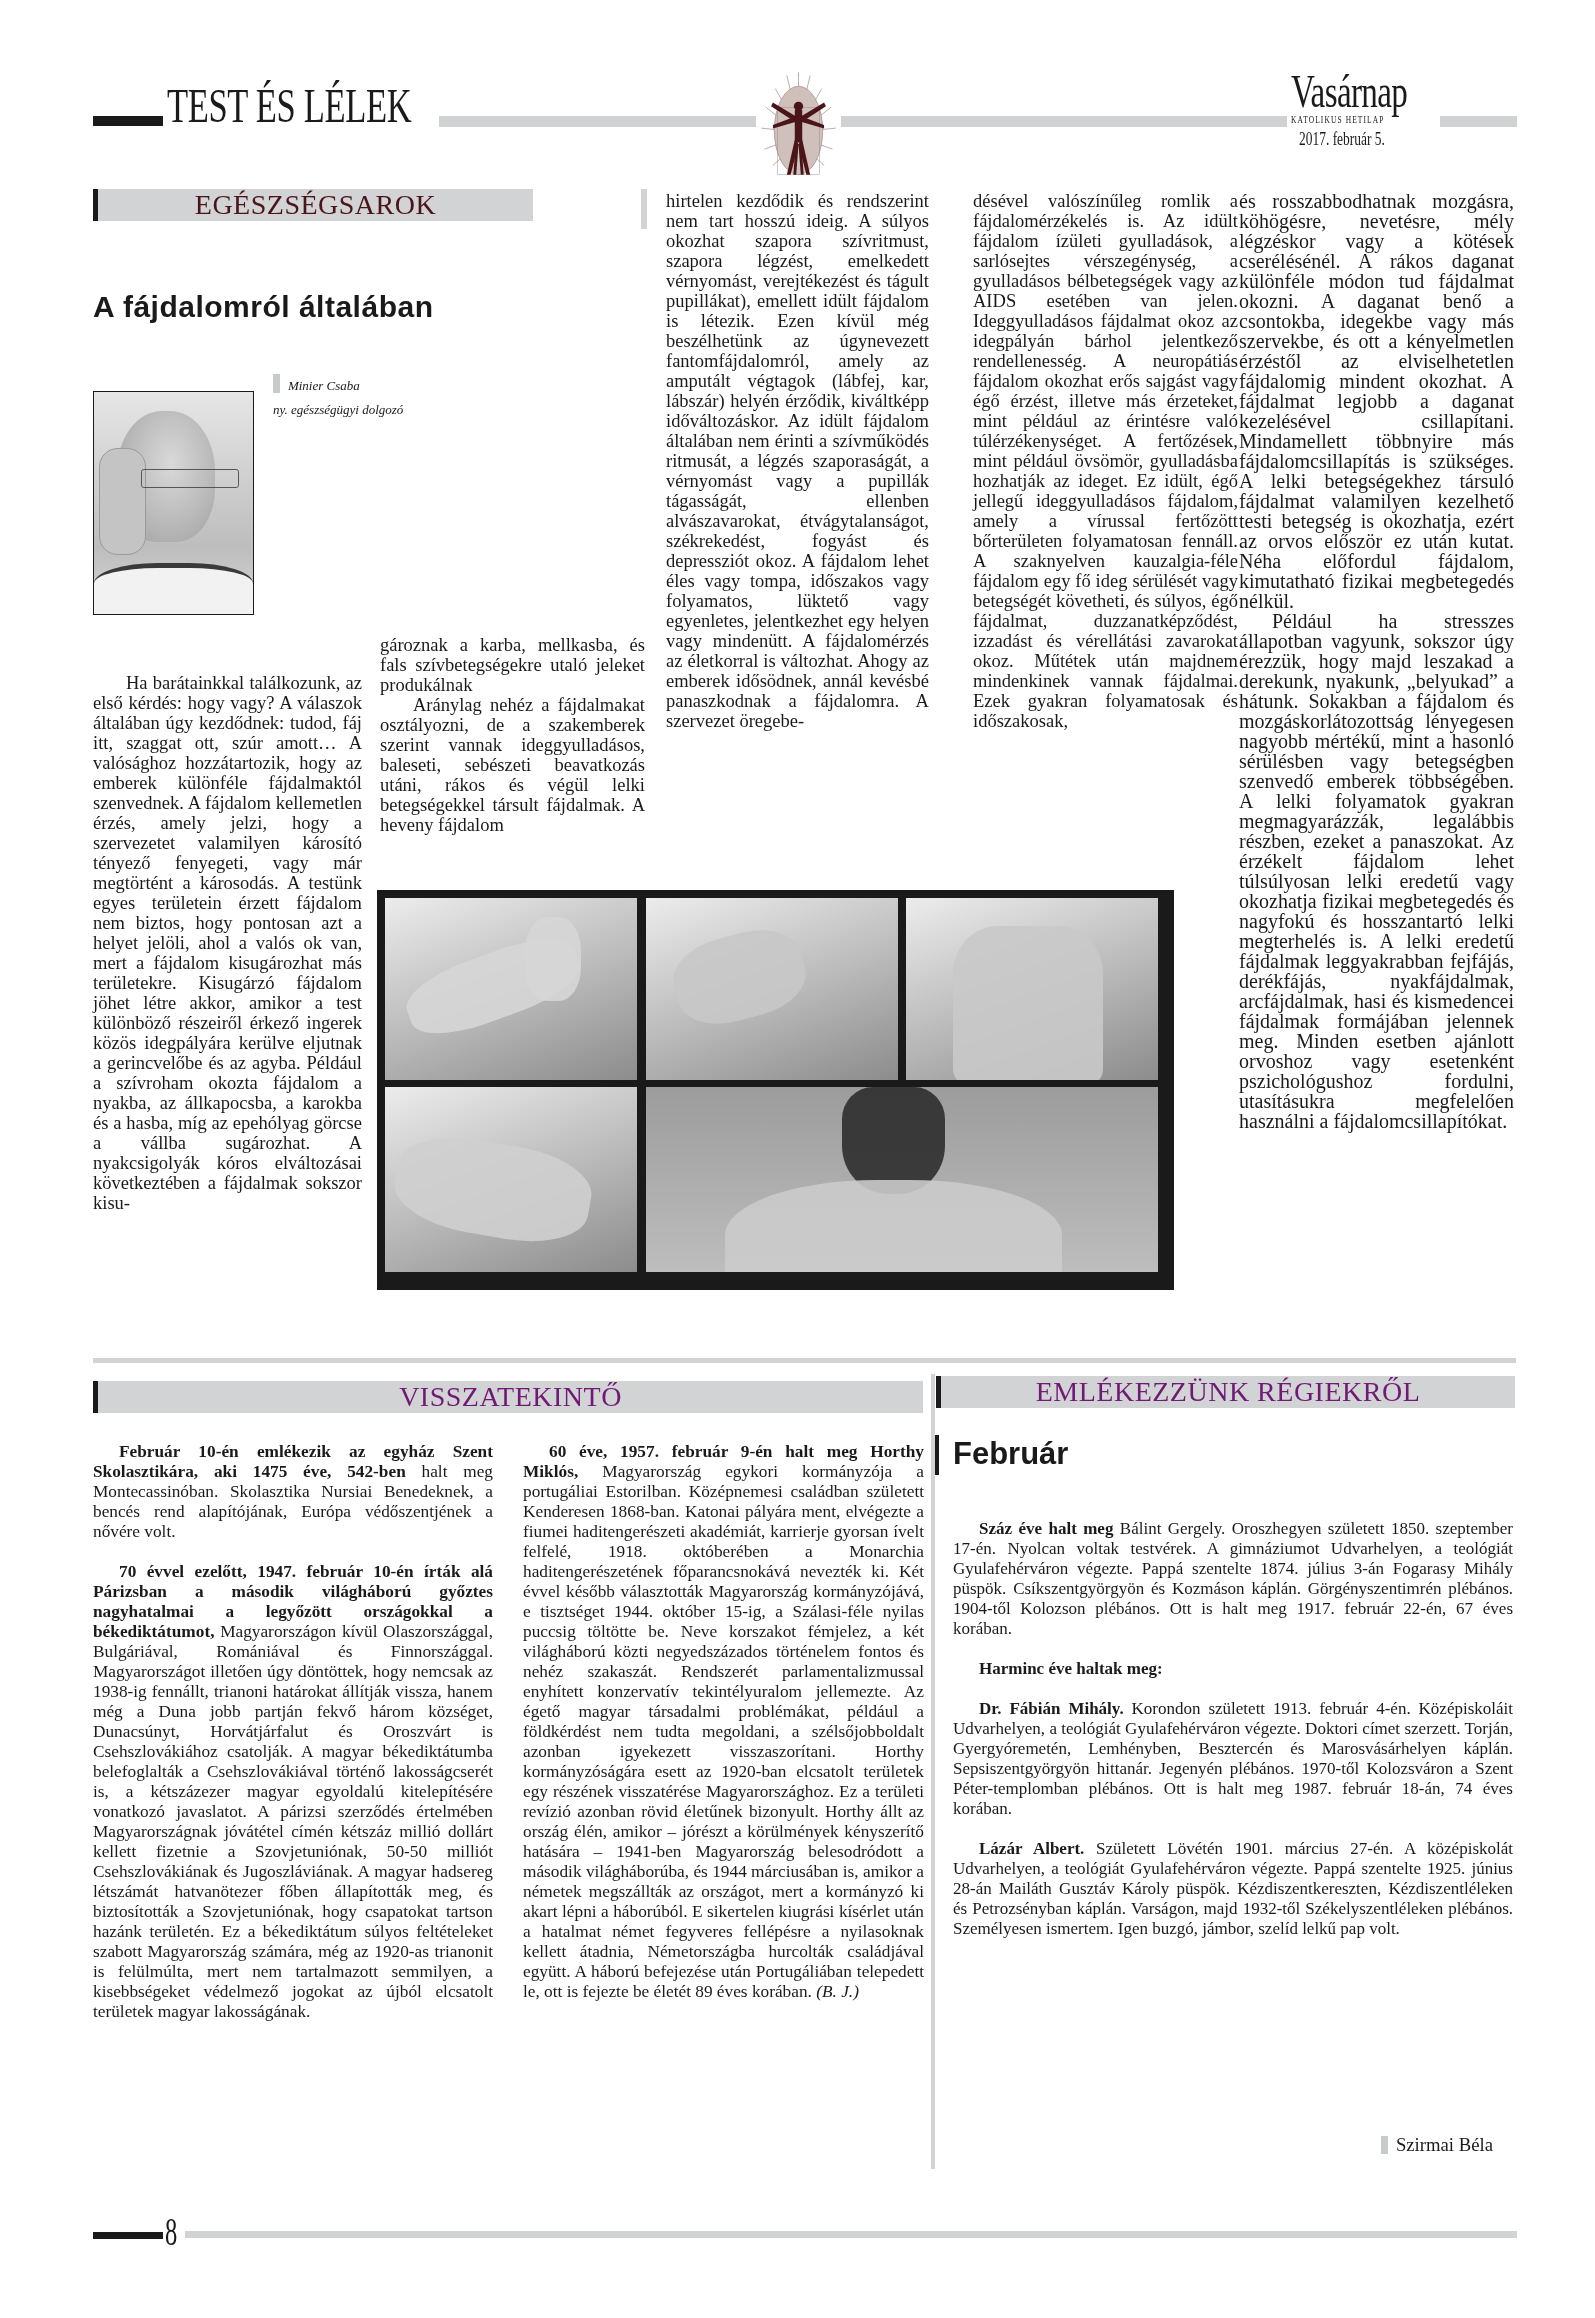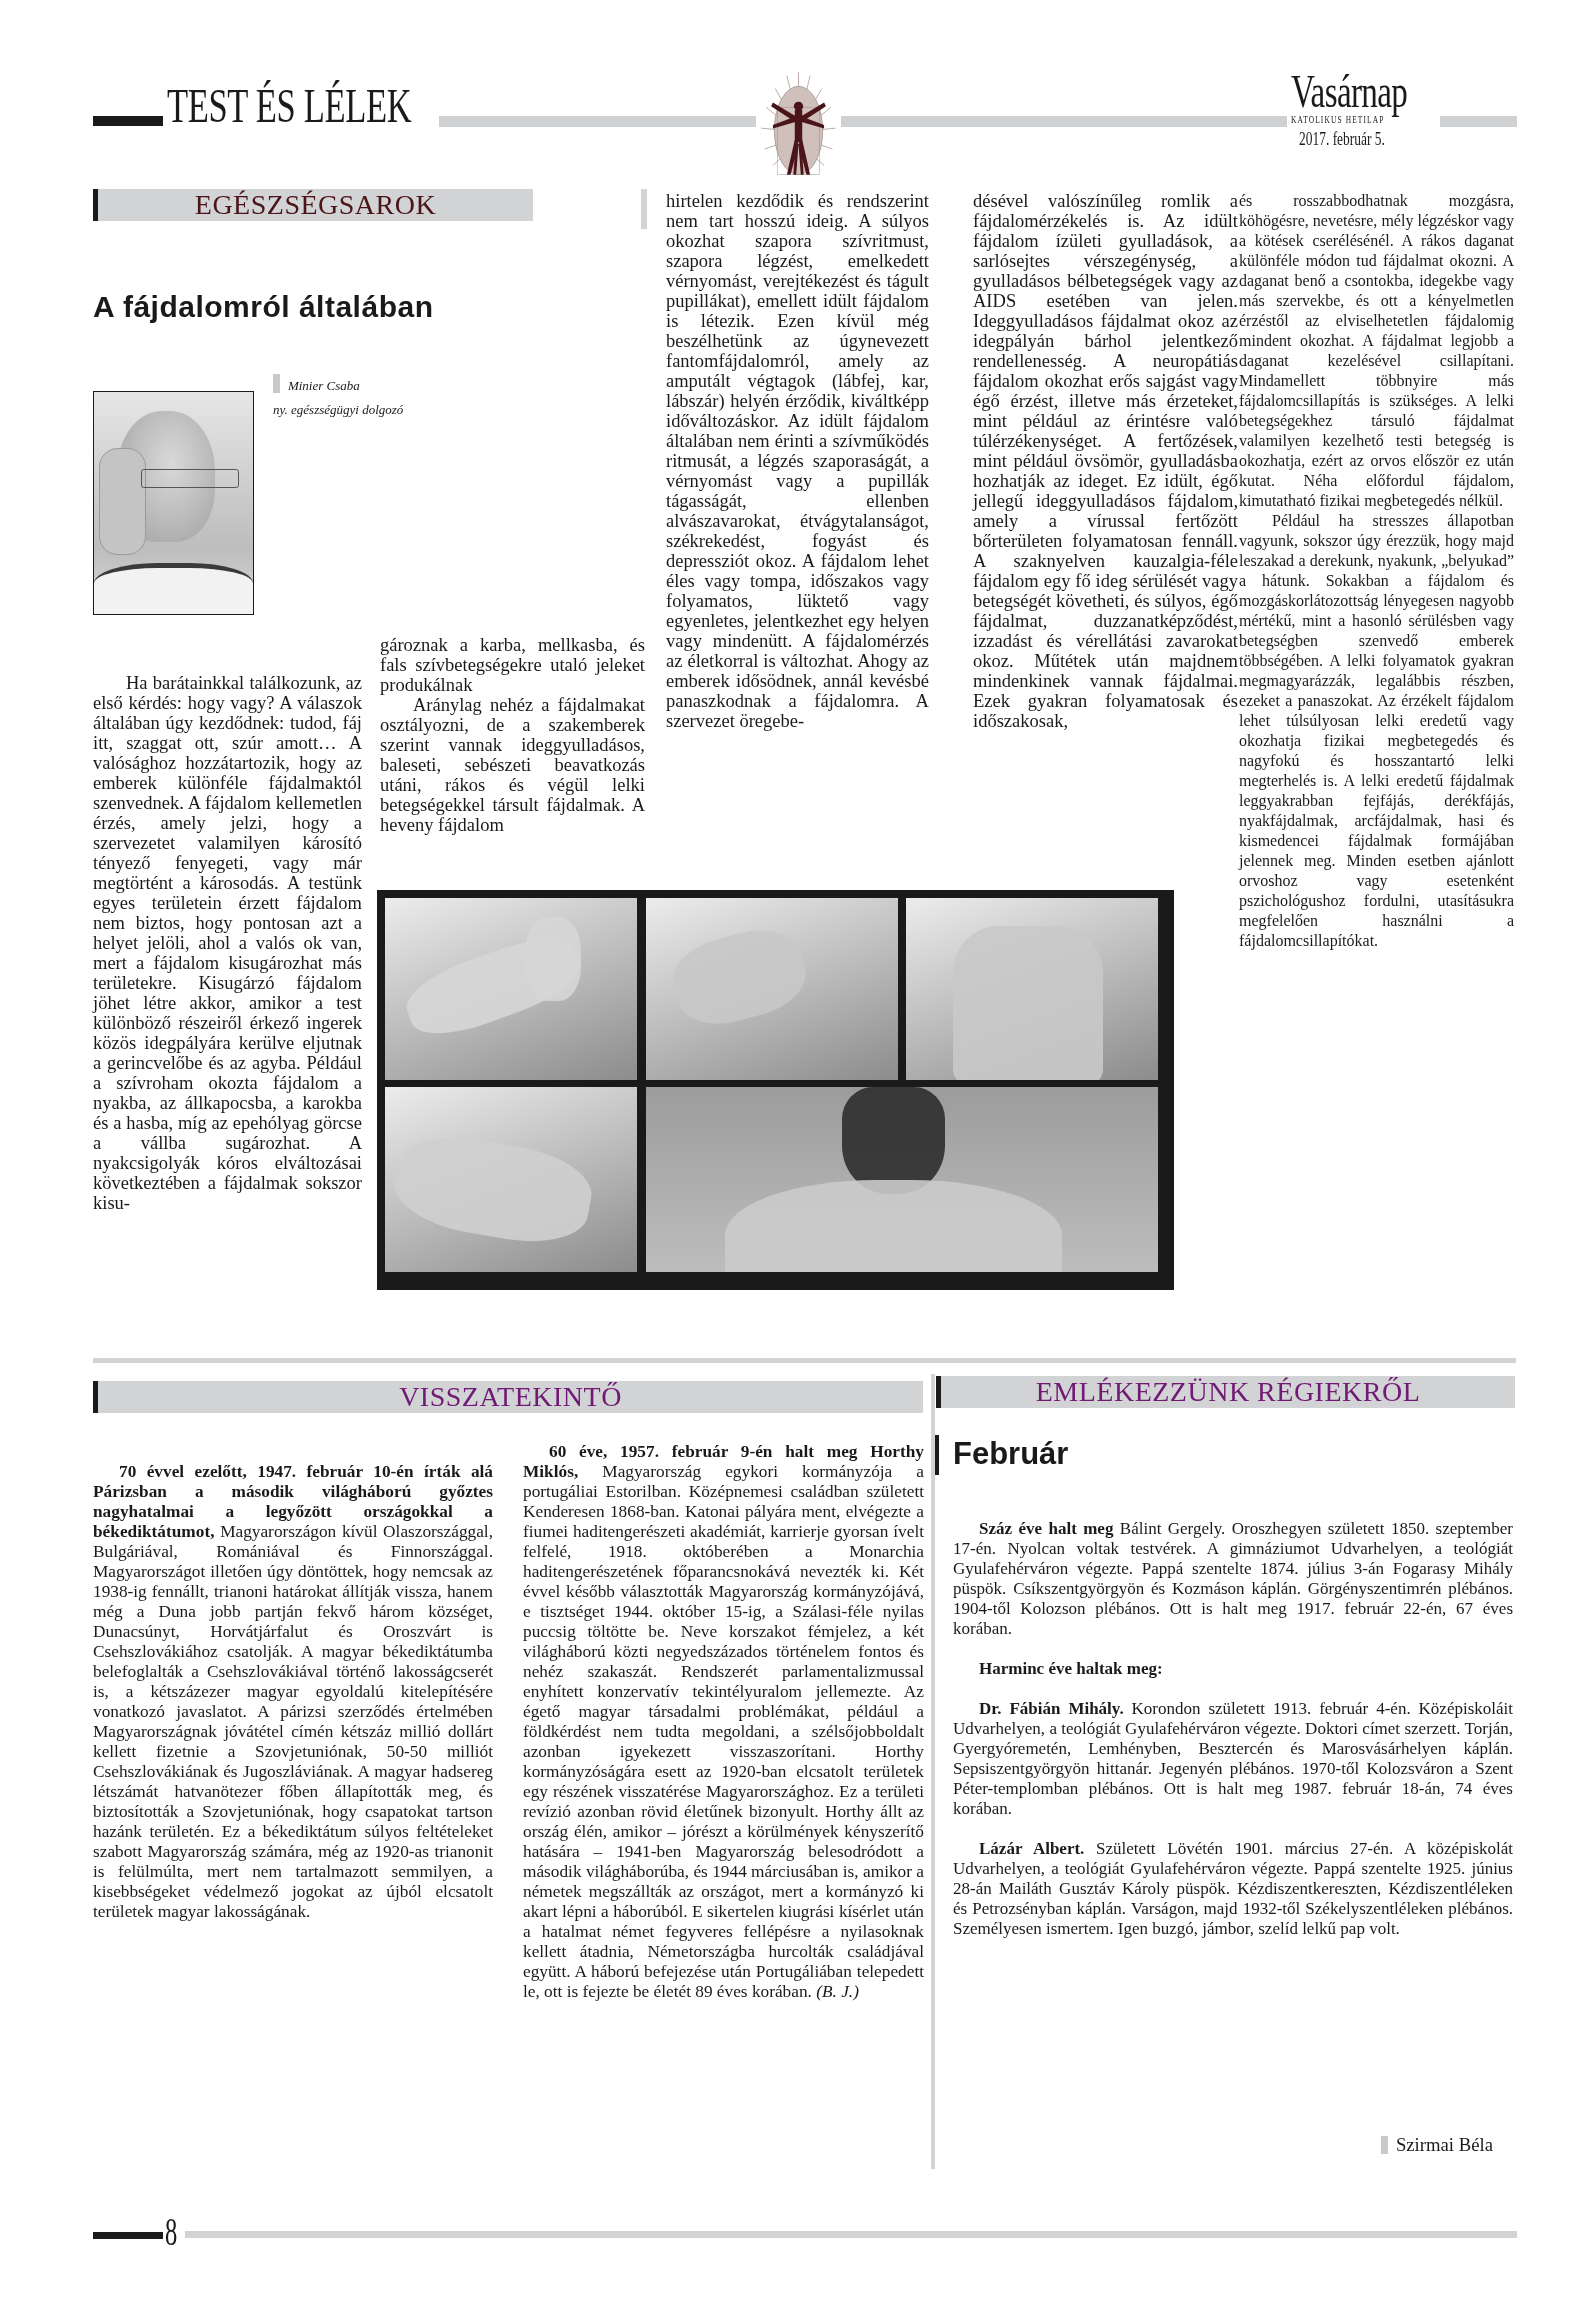--- a/index.html
+++ b/index.html
@@ -28,21 +28,21 @@
   .portrait .glasses { position: absolute; left: 47px; top: 77px; width: 98px; height: 18.7px; border: 1.9px solid #555; border-radius: 2.8px; }
   .portrait .hand { position: absolute; left: 4.7px; top: 56px; width: 47px; height: 107px; border-radius: 18.7px; background: #c4c4c4; border: 0.9px solid #9a9a9a; }
   .portrait .shirt { position: absolute; left: 0; bottom: 0; width: 100%; height: 51px; background: #f2f2f2; border-top: 5.6px solid #3a3a3a; border-radius: 40% 40% 0 0; }
 
   .byline { position: absolute; left: 273px; top: 374px; font-size: 13px; line-height: 24px; font-style: italic; }
   .byline .mark { display: inline-block; width: 6.5px; height: 18.7px; background: #c8c9cb; vertical-align: -2.8px; margin-right: 8.4px; }
 
   .col { position: absolute; font-size: 18.5px; line-height: 20px; text-align: justify; hyphens: manual; }
   .col p { text-indent: 0; }
   .col p.ind { text-indent: 33px; }
-  .col.narrow { font-size: 16px; }
+  .col.narrow { font-size: 20px; }
 
   .photo-grid { position: absolute; left: 377px; top: 890px; width: 797px; height: 400px; background: #1a1a1a; padding: 8.4px; display: grid; grid-template-columns: 252px 252px 252px; grid-template-rows: 182px 185px; gap: 6.5px 8.4px; }
   .photo { background: linear-gradient(160deg, #ececec 0%, #b8b8b8 55%, #8c8c8c 100%); position: relative; overflow: hidden; }
   .photo.wide { grid-column: 2 / span 2; background: linear-gradient(180deg, #9c9c9c 0%, #bdbdbd 100%); }
   .photo .shape { position: absolute; background: #d6d6d6; border-radius: 40%; opacity: 0.9; }
 
   .divider-h { position: absolute; left: 93px; top: 1358px; width: 1423px; height: 4.7px; background: #d2d3d5; }
   .divider-v { position: absolute; left: 931px; top: 1374px; width: 3.7px; height: 795px; background: #d2d3d5; }
 
   .bottom-col { position: absolute; font-size: 17.3px; line-height: 20px; text-align: justify; }
@@ -171,20 +171,21 @@
   </div>
 </div>
 
 <div class="divider-h"></div>
 
 <div class="sec-head" style="left:93px; top:1381px; width:830px;">
   <span>VISSZATEKINTŐ</span>
 </div>
 
 <div class="bottom-col" style="left:93px; top:1442px; width:400px;">
+  <p><b>Február 10-én emlékezik az egyház Szent Skolasztikára, aki 1475 éve, 542-ben</b><span> halt meg Montecassinóban. Skolasztika Nursiai Benedeknek, a bencés rend alapítójának, Európa védőszentjének a nővére volt.</span></p>
   <p class="gap"><b>70 évvel ezelőtt, 1947. február 10-én írták alá Párizsban a második világháború győztes nagyhatalmai a legyőzött országokkal a békediktátumot,</b><span> Magyarországon kívül Olaszországgal, Bulgáriával, Romániával és Finnországgal. Magyarországot illetően úgy döntöttek, hogy nemcsak az 1938-ig fennállt, trianoni határokat állítják vissza, hanem még a Duna jobb partján fekvő három községet, Dunacsúnyt, Horvátjárfalut és Oroszvárt is Csehszlovákiához csatolják. A magyar békediktátumba belefoglalták a Csehszlovákiával történő lakosságcserét is, a kétszázezer magyar egyoldalú kitelepítésére vonatkozó javaslatot. A párizsi szerződés értelmében Magyarországnak jóvátétel címén kétszáz millió dollárt kellett fizetnie a Szovjetuniónak, 50-50 milliót Csehszlovákiának és Jugoszláviának. A magyar hadsereg létszámát hatvanötezer főben állapították meg, és biztosították a Szovjetuniónak, hogy csapatokat tartson hazánk területén. Ez a békediktátum súlyos feltételeket szabott Magyarország számára, még az 1920-as trianonit is felülmúlta, mert nem tartalmazott semmilyen, a kisebbségeket védelmező jogokat az újból elcsatolt területek magyar lakosságának.</span></p>
 </div>
 
 <div class="bottom-col" style="left:523px; top:1442px; width:401px;">
   <p><b>60 éve, 1957. február 9-én halt meg Horthy Miklós,</b><span> Magyarország egykori kormányzója a portugáliai Estorilban. Középnemesi családban született Kenderesen 1868-ban. Katonai pályára ment, elvégezte a fiumei haditengerészeti akadémiát, karrierje gyorsan ívelt felfelé, 1918. októberében a Monarchia haditengerészetének főparancsnokává nevezték ki. Két évvel később választották Magyarország kormányzójává, e tisztséget 1944. október 15-ig, a Szálasi-féle nyilas puccsig töltötte be. Neve korszakot fémjelez, a két világháború közti negyedszázados történelem fontos és nehéz szakaszát. Rendszerét parlamentalizmussal enyhített konzervatív tekintélyuralom jellemezte. Az égető magyar társadalmi problémákat, például a földkérdést nem tudta megoldani, a szélsőjobboldalt azonban igyekezett visszaszorítani. Horthy kormányzóságára esett az 1920-ban elcsatolt területek egy részének visszatérése Magyarországhoz. Ez a területi revízió azonban rövid életűnek bizonyult. Horthy állt az ország élén, amikor – jórészt a körülmények kényszerítő hatására – 1941-ben Magyarország belesodródott a második világháborúba, és 1944 márciusában is, amikor a németek megszállták az országot, mert a kormányzó ki akart lépni a háborúból. E sikertelen kiugrási kísérlet után a hatalmat német fegyveres fellépésre a nyilasoknak kellett átadnia, Németországba hurcolták családjával együtt. A háború befejezése után Portugáliában telepedett le, ott is fejezte be életét 89 éves korában. </span><i>(B. J.)</i></p>
 </div>
 
 <div class="divider-v"></div>
 
 <div class="sec-head" style="left:936px; top:1376px; width:579px;">

